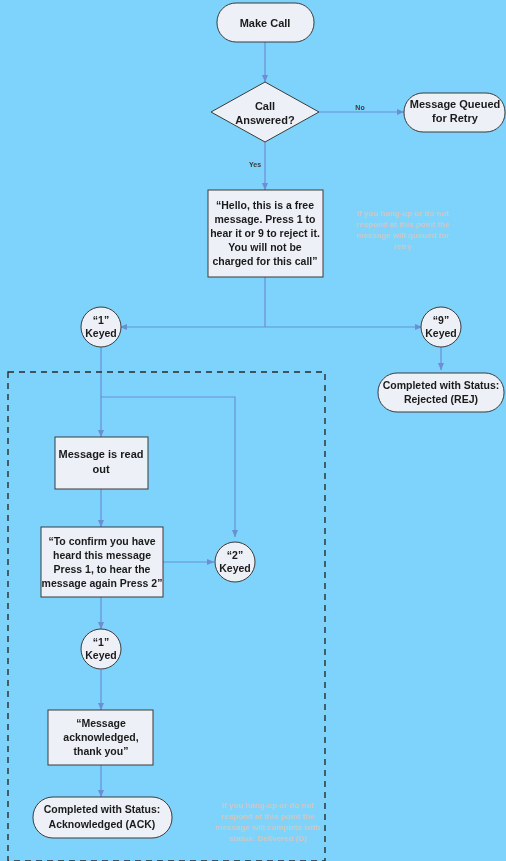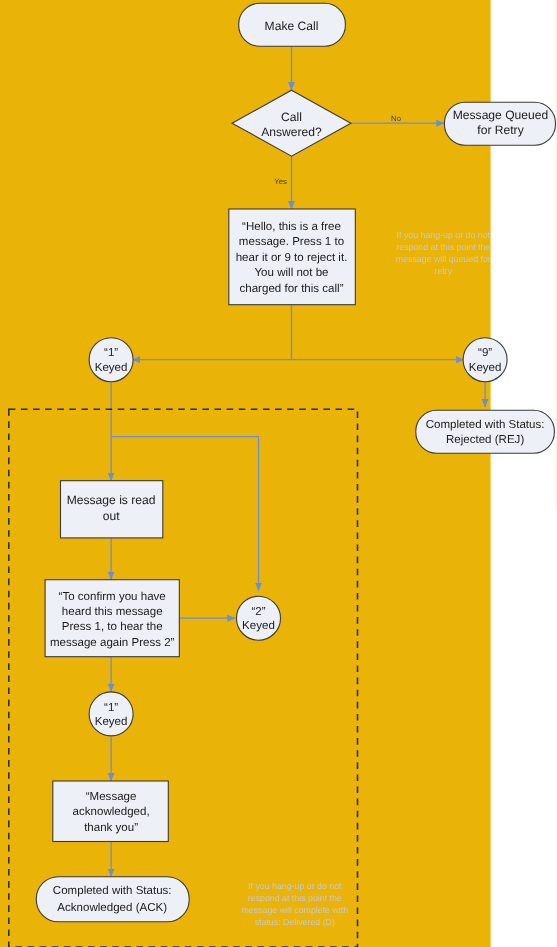--- a/index.html
+++ b/index.html
@@ -1,18 +1,18 @@
 <!DOCTYPE html>
 <html><head>
 <meta charset="utf-8">
 <style>
   html,body{margin:0;padding:0;background:#ffffff;}
   body{width:506px;height:861px;overflow:hidden;
        font-family:"Liberation Sans","DejaVu Sans",sans-serif;}
-  #chart{position:relative;width:446px;height:861px;background:#eab308;}
+  #chart{position:relative;width:506px;height:861px;background:#7dd3fc;font-weight:bold;}
   svg{position:absolute;left:0;top:0;width:506px;height:861px;}
   .nodetext{font-family:"Liberation Sans","DejaVu Sans",sans-serif;
             font-size:11px;fill:#1a1a1a;text-anchor:middle;}
   .nodetext.sm{font-size:10.5px;}
   .edgelabel{font-family:"Liberation Sans","DejaVu Sans",sans-serif;
              font-size:7px;fill:#3a3a3a;text-anchor:middle;}
   .note{font-family:"Liberation Sans","DejaVu Sans",sans-serif;
         font-size:8px;fill:#c9c9c9;text-anchor:middle;}
   .shape{fill:#edf0f7;stroke:#3b3b3b;stroke-width:1;}
   .shape-round{fill:#edf0f7;stroke:#3b3b3b;stroke-width:1;}

